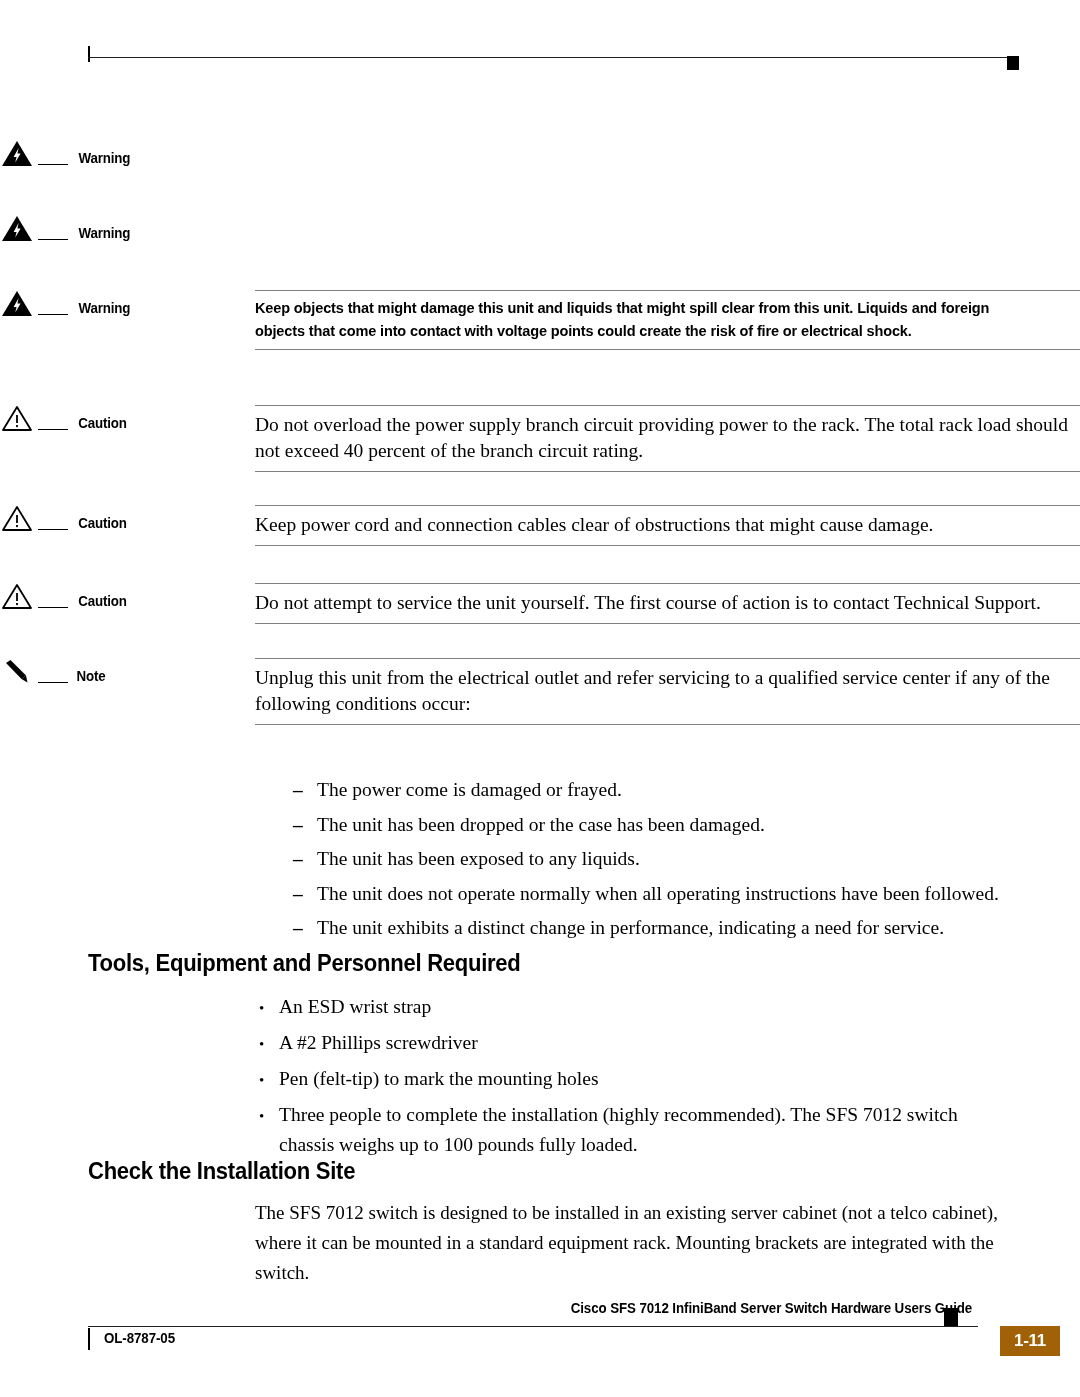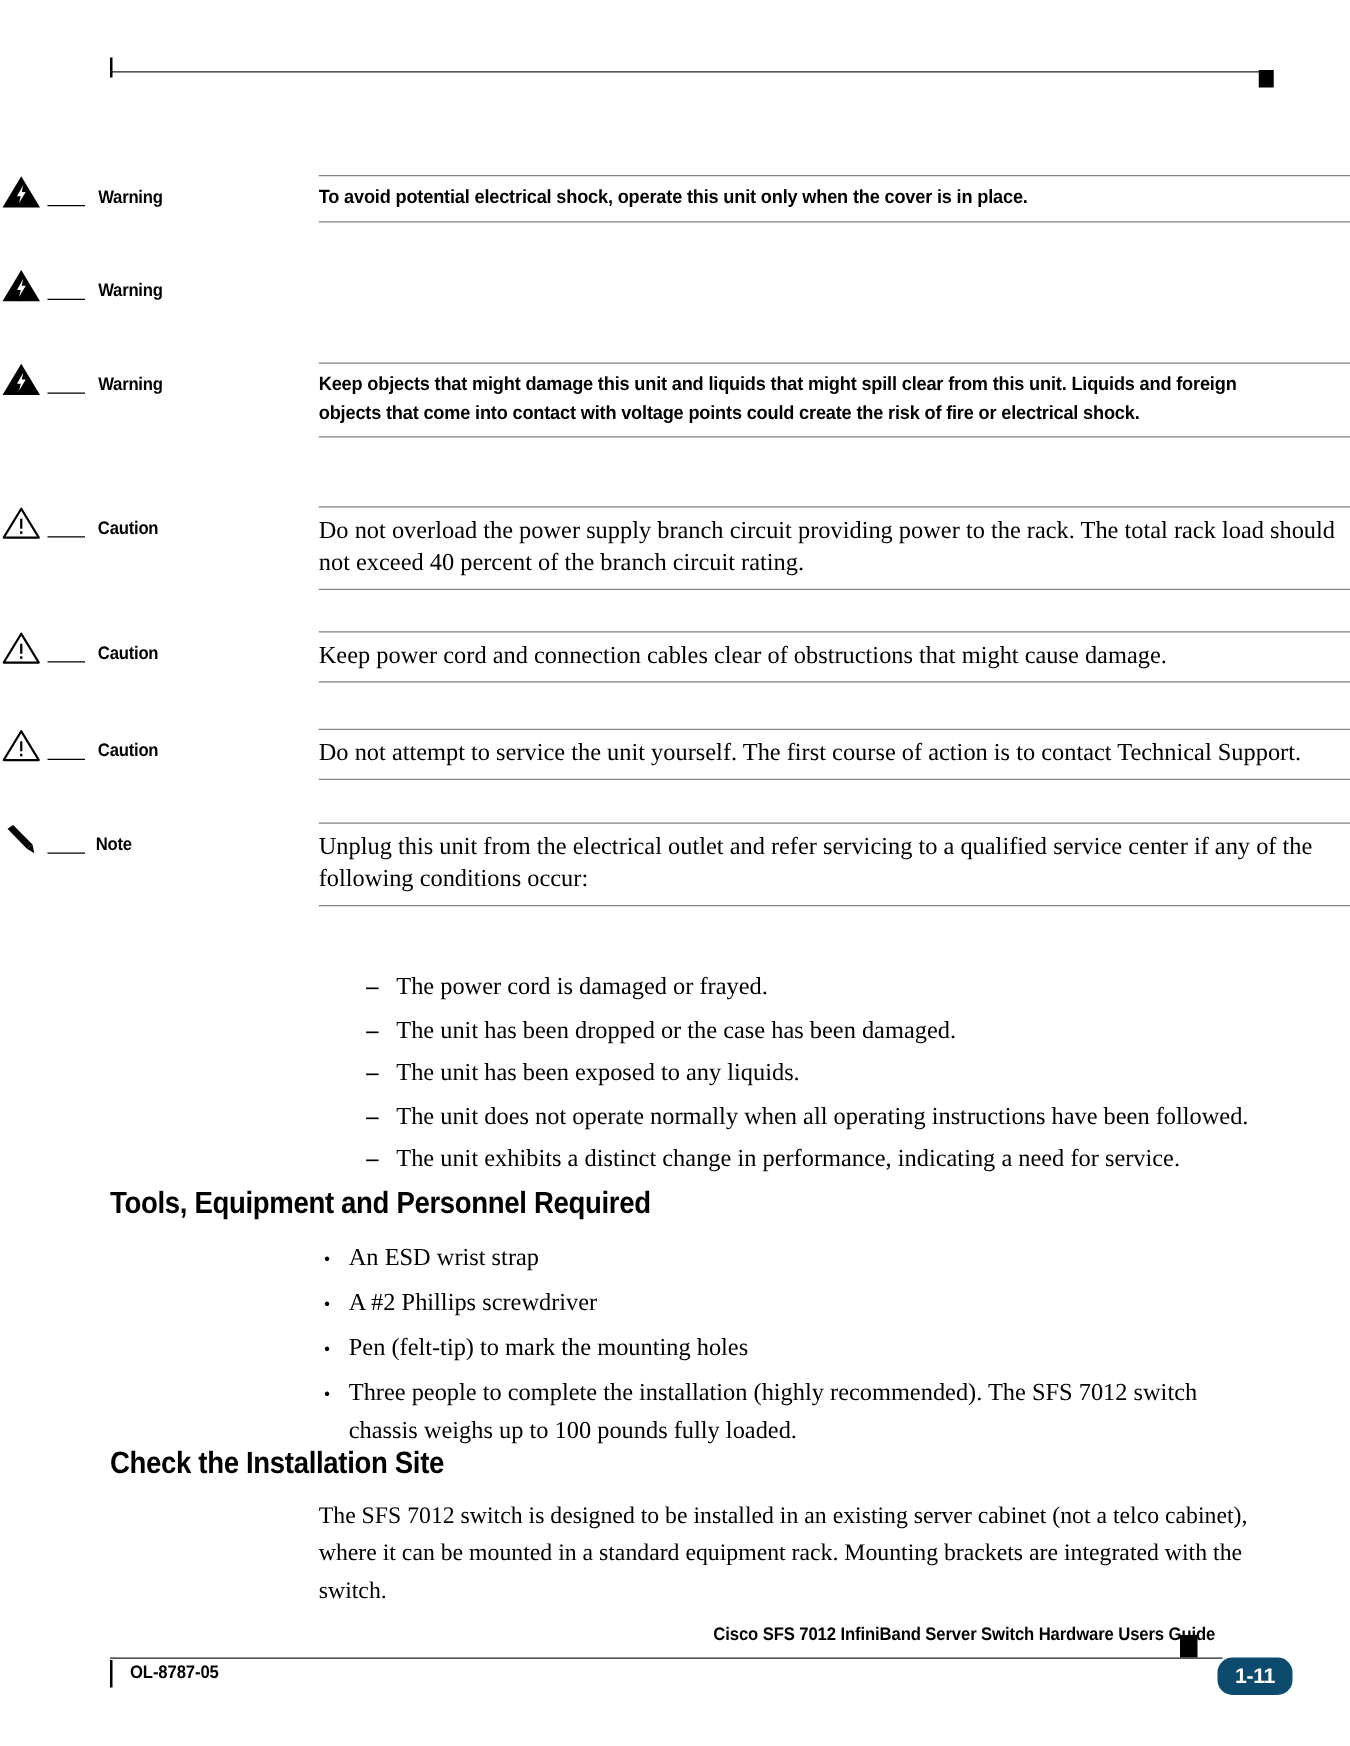--- a/index.html
+++ b/index.html
@@ -259,34 +259,33 @@
   .footer-square {
     position: absolute;
     left: 944px;
     top: 8px;
     width: 14px;
     height: 18px;
     background: #000;
   }
   .footer-pagebox {
     position: absolute;
-    left: 974px;
+    left: 1000px;
     top: 26px;
     width: 60px;
     height: 30px;
-    background: #0c4a6e;
+    background: #a16207;
     color: #fff;
     display: flex;
     align-items: center;
     justify-content: center;
     font-family: "Liberation Sans", sans-serif;
     font-weight: bold;
     font-size: 17px;
     letter-spacing: -0.3px;
-    border-radius: 12px;
   }
 </style>
 </head>
 <body>
 
 <div class="page">
 
   <div class="top-rule-wrap">
     <div class="top-tick-left"></div>
     <div class="top-rule"></div>
@@ -298,23 +297,20 @@
       <div class="admon-gutter">
         <div class="admon-icon">
           <svg width="34" height="27" viewBox="0 0 34 27">
             <polygon points="17,1 32,26 2,26" fill="#000"></polygon>
             <polygon points="18.6,8 13.6,17 16.6,17 15.2,22.5 20.6,13.6 17.4,13.6" fill="#fff"></polygon>
           </svg>
         </div>
         <div class="icon-underline"></div>
         <div class="admon-label">Warning</div>
       </div>
-      <div class="admon-body">
-        <p>To avoid potential electrical shock, operate this unit only when the cover is in place.</p>
-      </div>
     </div>
   </div>
 
   <div class="abs admon warning" style="top:215px;">
     <div class="admon-row">
       <div class="admon-gutter">
         <div class="admon-icon">
           <svg width="34" height="27" viewBox="0 0 34 27">
             <polygon points="17,1 32,26 2,26" fill="#000"></polygon>
             <polygon points="18.6,8 13.6,17 16.6,17 15.2,22.5 20.6,13.6 17.4,13.6" fill="#fff"></polygon>
@@ -417,21 +413,21 @@
       </div>
       <div class="admon-body">
         <p>Unplug this unit from the electrical outlet and refer servicing to a qualified service center if any of the following conditions occur:</p>
       </div>
     </div>
   </div>
 
   <div class="dash-list" style="top:775px;">
     <div class="dash-item">
       <span class="dash-mark">–</span>
-      <span class="dash-text">The power cord is damaged or frayed.</span>
+      <span class="dash-text">The power come is damaged or frayed.</span>
     </div>
     <div class="dash-item">
       <span class="dash-mark">–</span>
       <span class="dash-text">The unit has been dropped or the case has been damaged.</span>
     </div>
     <div class="dash-item">
       <span class="dash-mark">–</span>
       <span class="dash-text">The unit has been exposed to any liquids.</span>
     </div>
     <div class="dash-item">

